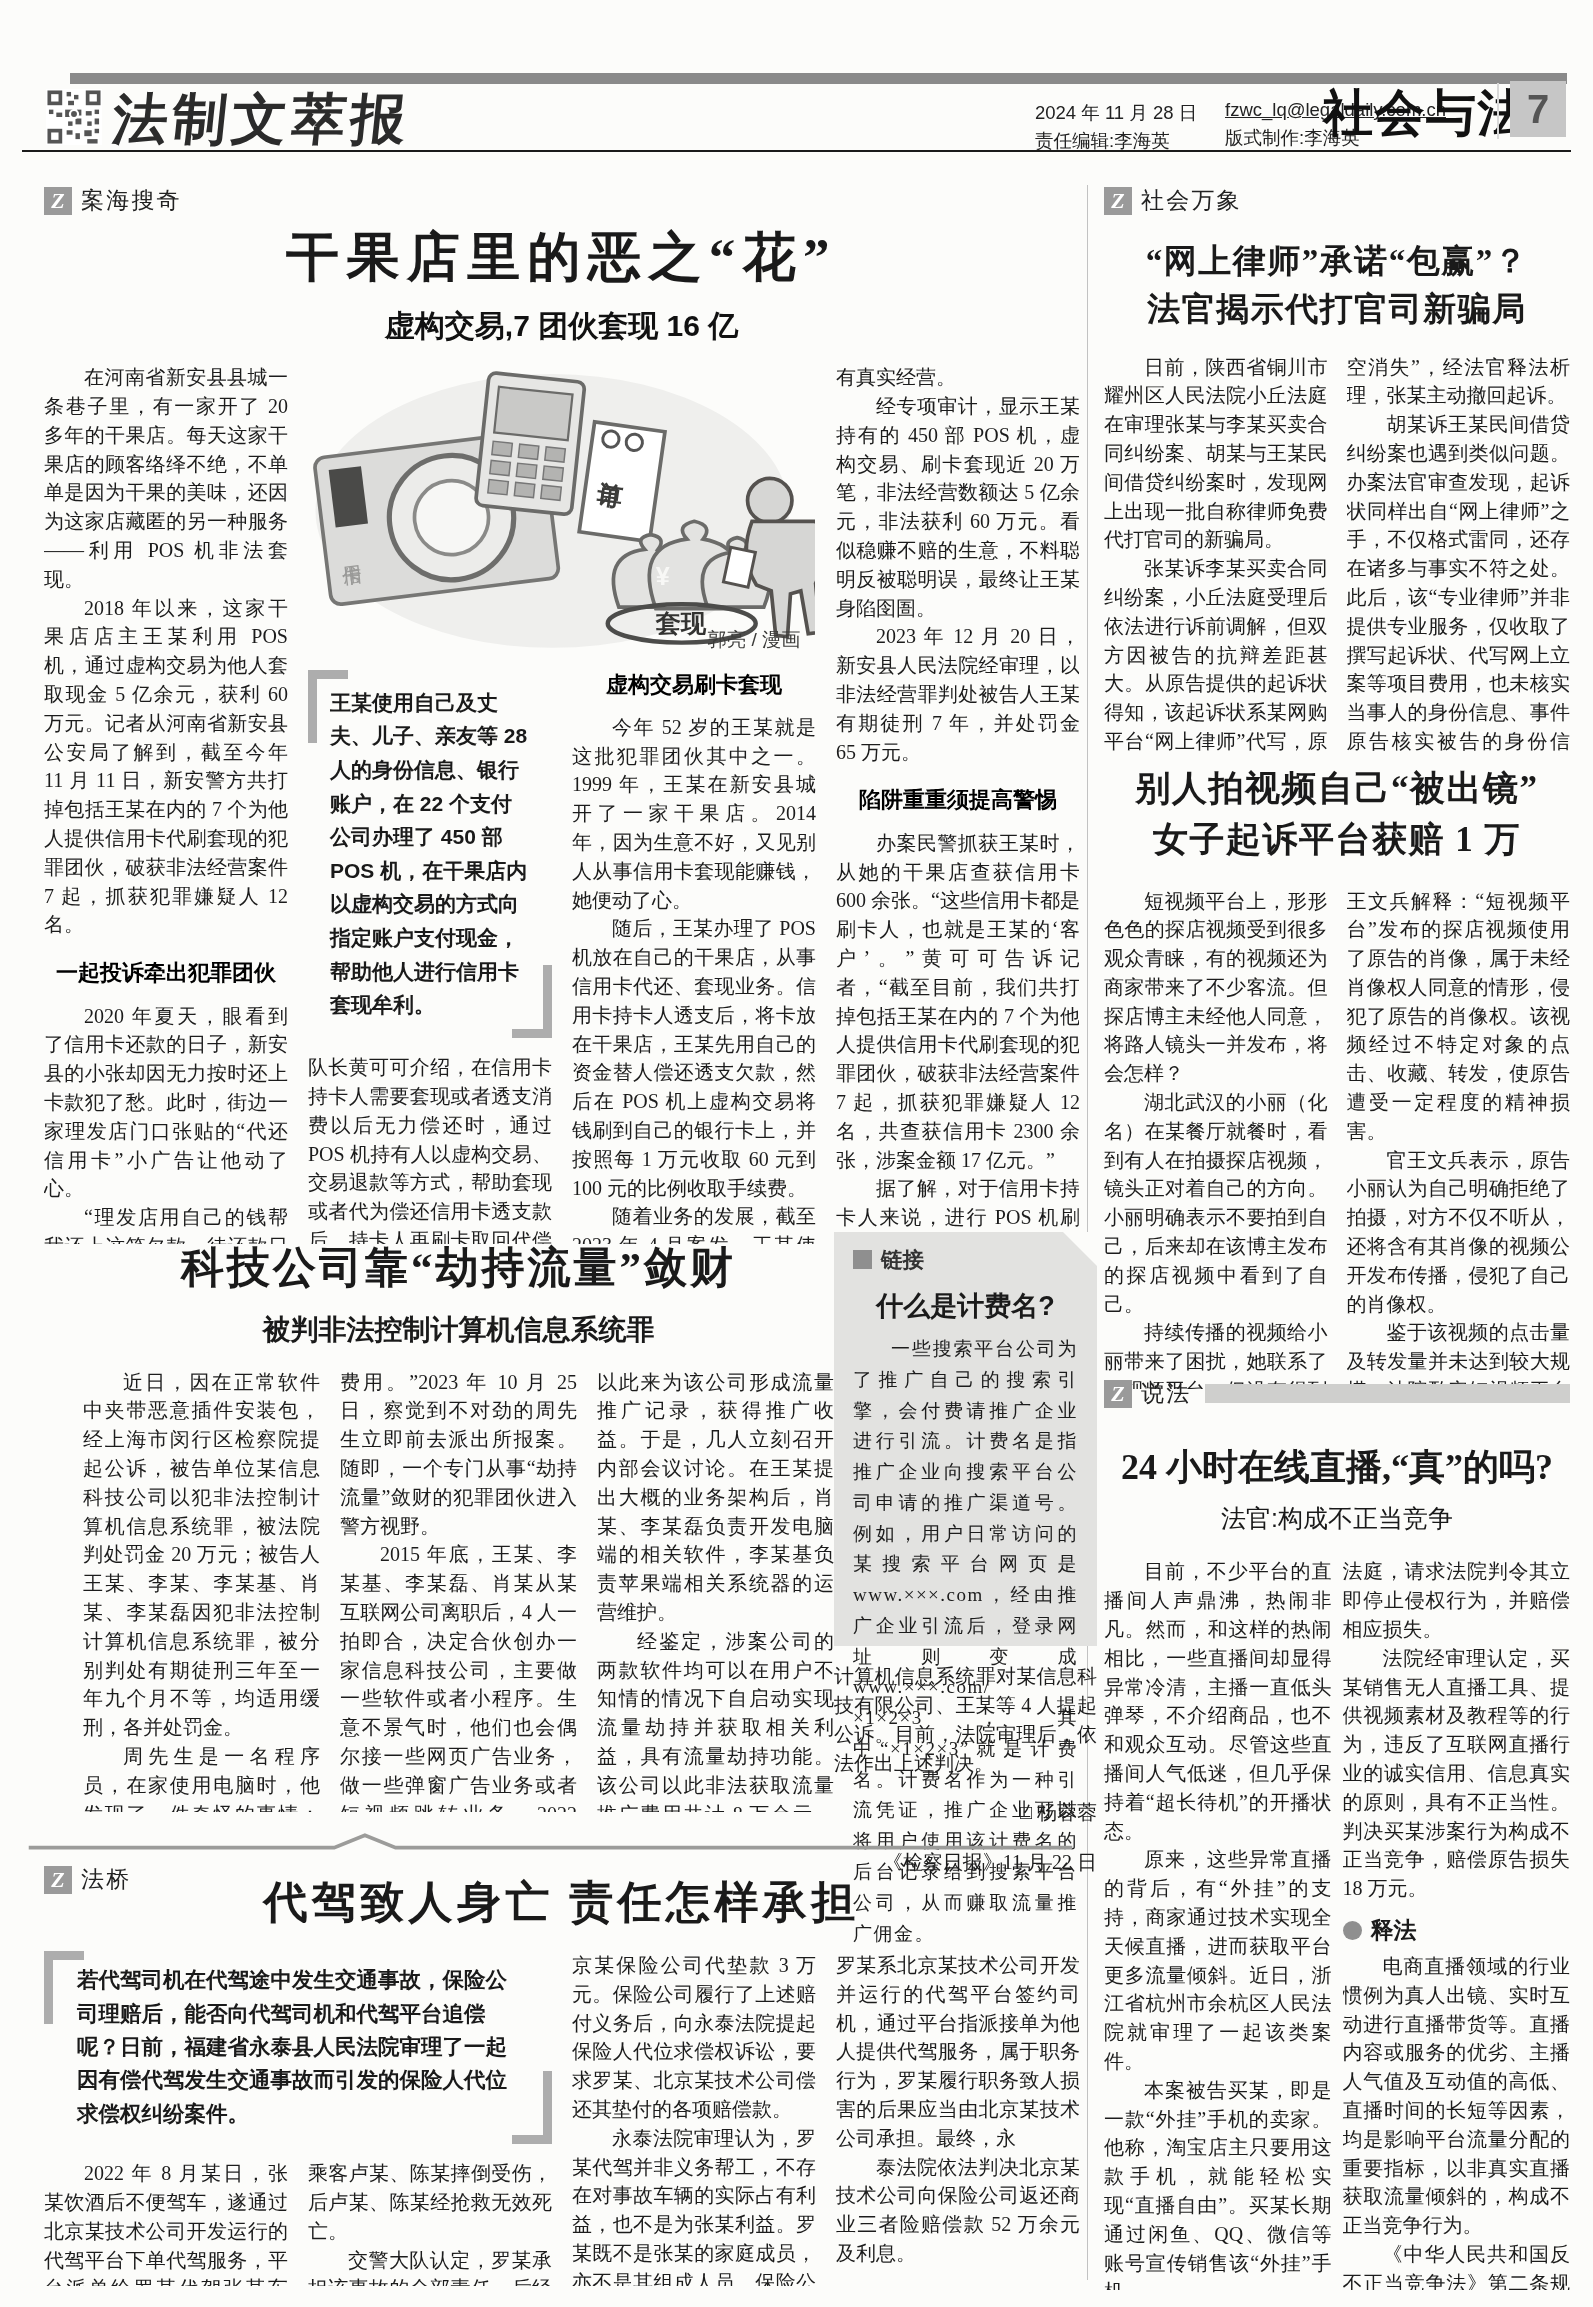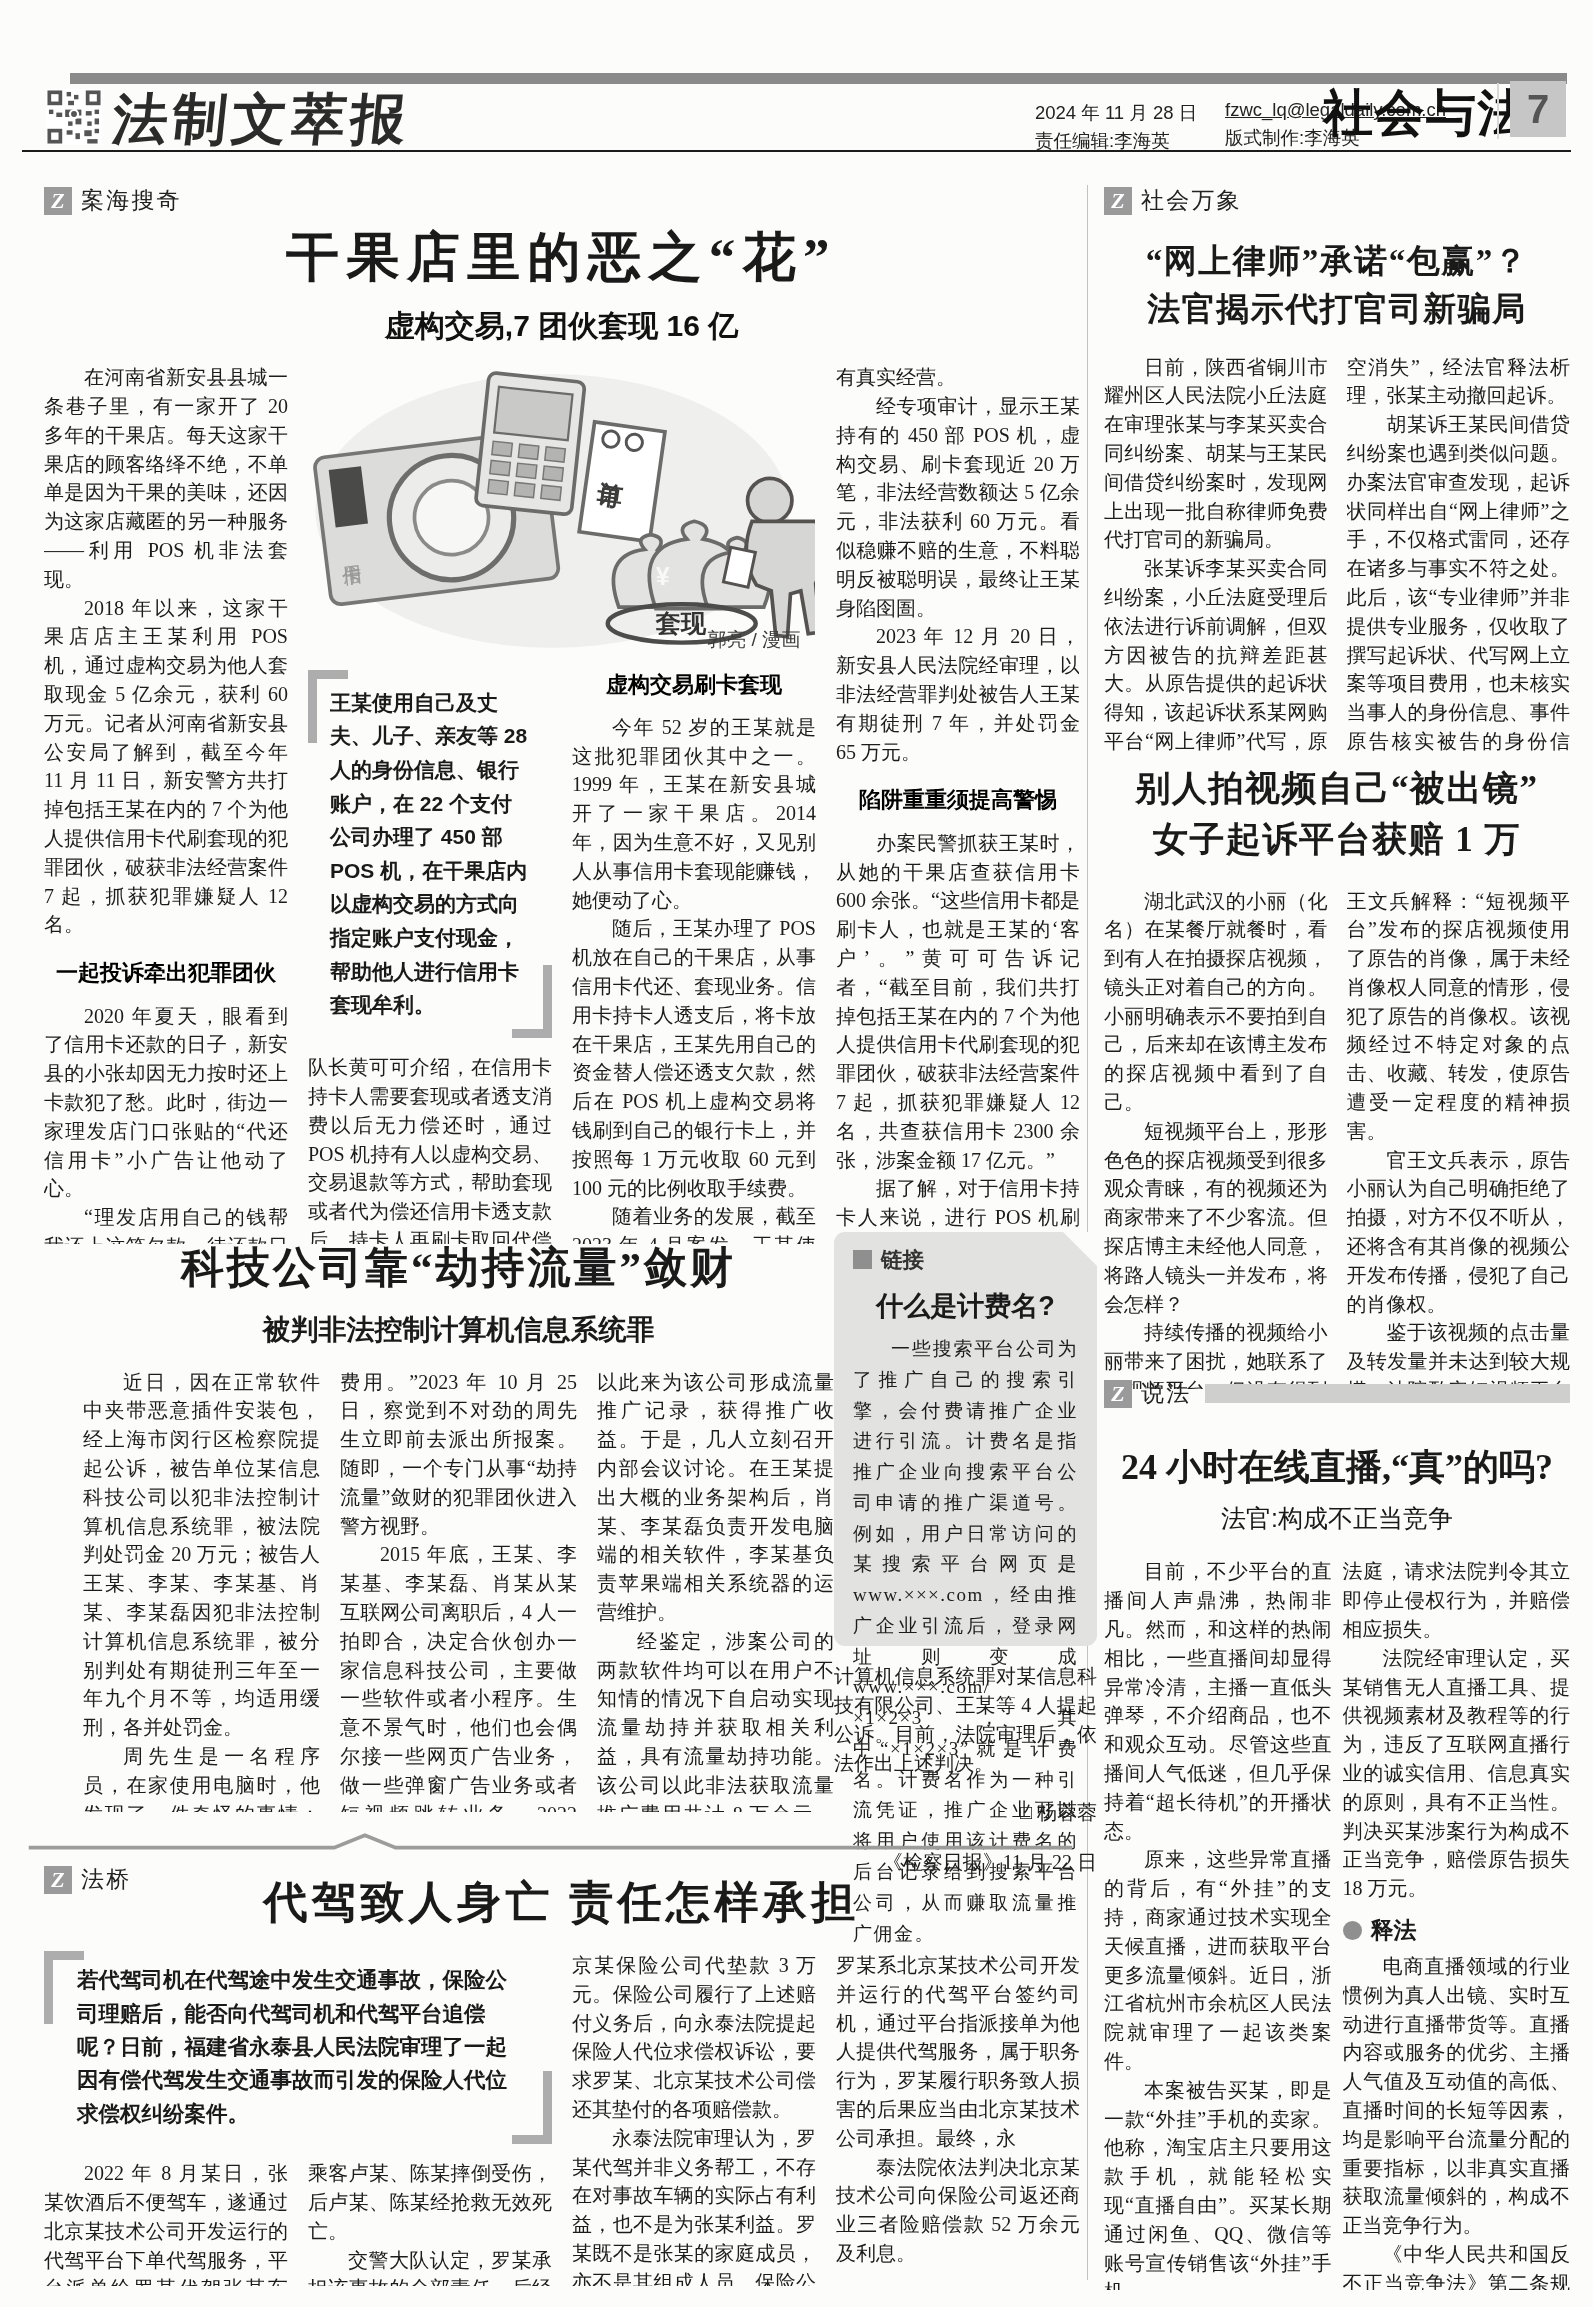--- a/index.html
+++ b/index.html
@@ -52,21 +52,21 @@
   .bracketed::before{left:0;top:0;border-left:9.6px solid #adadad;border-top:9.6px solid #adadad;}
   .bracketed::after{right:0;bottom:0;border-right:9.6px solid #adadad;border-bottom:9.6px solid #adadad;}
   
   .art2{left:56px;top:1232px;width:1035px;height:596px;display:grid;
         grid-template-columns:751px 263px;margin-left:27px;}
   .art2 .headline{text-align:center;font-size:43px;font-weight:900;letter-spacing:3px;margin:7.4px 0 0 0;}
   .art2 .deck{text-align:center;font-family:"Liberation Sans",sans-serif;font-weight:600;
               font-size:28px;margin:13.3px 0 0 0;}
   .art2-body{display:grid;grid-template-columns:1fr 1fr 1fr;column-gap:20px;height:444px;
              margin-top:19px;overflow:hidden;}
-  .linkbox{background:#e2e2e0;position:relative;padding:13.3px 19px 19px 19px;height:414px;box-sizing:border-box;border-radius:11px;}
+  .linkbox{background:#e2e2e0;position:relative;padding:13.3px 19px 19px 19px;height:414px;box-sizing:border-box;}
   .linkbox::after{content:"";position:absolute;right:0;top:0;width:0;height:0;
                   border-left:34px solid transparent;border-top:34px solid #fcfcfa;}
   .linkbox .lb-label{display:flex;align-items:center;gap:9px;font-family:"Liberation Sans",sans-serif;
                      font-size:21.5px;font-weight:bold;color:#333;}
   .linkbox .lb-sq{width:19px;height:19px;background:#8f8f8f;}
   .linkbox .lb-title{text-align:center;font-family:"Liberation Sans",sans-serif;font-weight:bold;
                      font-size:27px;margin:13.3px 0 10.4px 0;}
   .linkbox .para{font-size:19px;line-height:1.62;letter-spacing:1.5px;}
   .tail-col{margin-top:16.3px;}
   
@@ -382,22 +382,22 @@
     </div>
 
     <div class="rblock" style="top:579px;">
       <h3 class="rhead" style="font-size:35px;">
         <span>别人拍视频自己“被出镜”</span><br>
         <span>女子起诉平台获赔 1 万</span>
       </h3>
       <div class="rbody" style="height:502px;margin-top:21px;">
         <div class="col">
           <div>
+              <p class="para">短视频平台上，形形色色的探店视频受到很多观众青睐，有的视频还为商家带来了不少客流。但探店博主未经他人同意，将路人镜头一并发布，将会怎样？</p>
               <p class="para">湖北武汉的小丽（化名）在某餐厅就餐时，看到有人在拍摄探店视频，镜头正对着自己的方向。小丽明确表示不要拍到自己，后来却在该博主发布的探店视频中看到了自己。</p>
-              <p class="para">短视频平台上，形形色色的探店视频受到很多观众青睐，有的视频还为商家带来了不少客流。但探店博主未经他人同意，将路人镜头一并发布，将会怎样？</p>
               <p class="para">持续传播的视频给小丽带来了困扰，她联系了短视频平台，但没有得到满意的答复。于是，小丽起诉了短视频平台，要求其删除视频、赔礼道歉并赔偿精神损害抚慰金。</p>
             </div>
         </div>
         <div class="col cont">
           <div class="cont">
               <p class="para">王文兵解释：“短视频平台”发布的探店视频使用了原告的肖像，属于未经肖像权人同意的情形，侵犯了原告的肖像权。该视频经过不特定对象的点击、收藏、转发，使原告遭受一定程度的精神损害。</p>
               <p class="para">官王文兵表示，原告小丽认为自己明确拒绝了拍摄，对方不仅不听从，还将含有其肖像的视频公开发布传播，侵犯了自己的肖像权。</p>
               <p class="para">鉴于该视频的点击量及转发量并未达到较大规模，法院酌定短视频平台删除相关视频、停止侵害。最终，经法院调解，短视频平台向小丽赔偿 1 万元。</p>
             </div>
 

